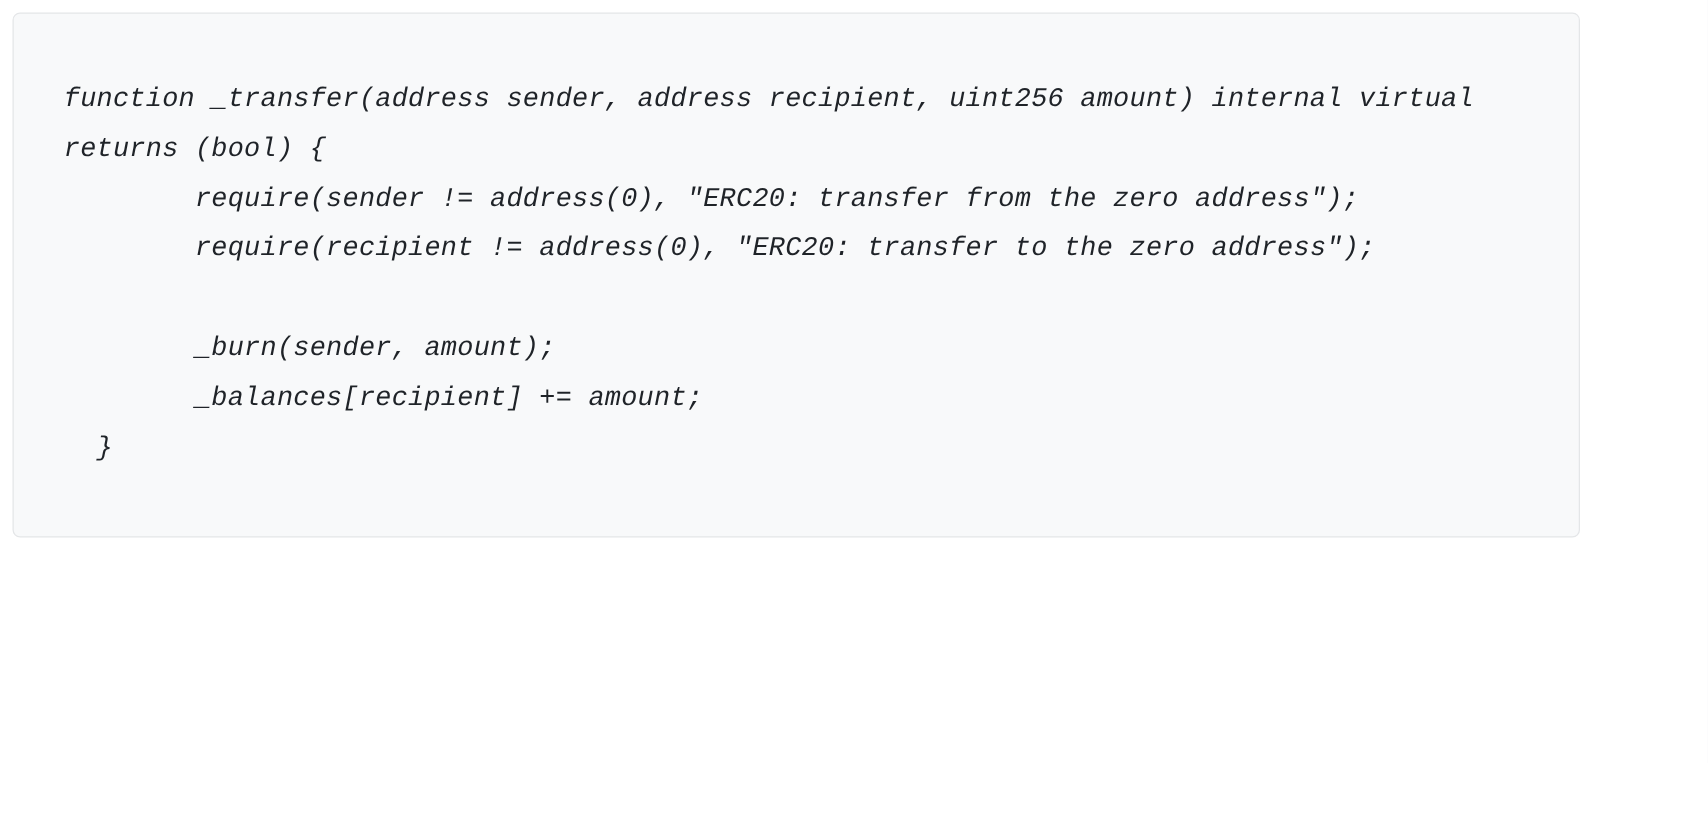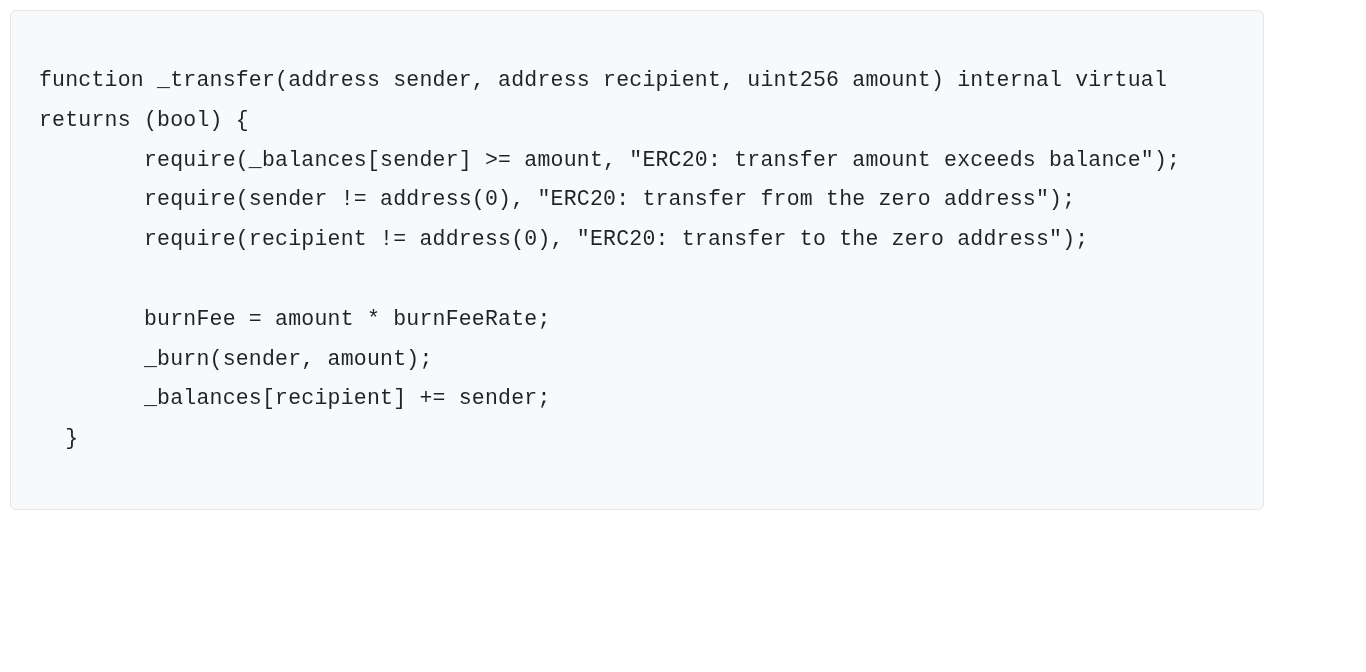--- a/index.html
+++ b/index.html
@@ -14,42 +14,41 @@
       width: 1366px;
       height: 672px;
       display: flex;
       align-items: flex-start;
       justify-content: flex-start;
     }
     .code-block {
       background: #f8f9fa;
       border: 1px solid #e4e6e8;
       border-radius: 6px;
-      padding: 50px 40px 50px 28px;
+      padding: 50px 40px 50px 40px;
       width: 1254px;
       margin: 10px 0 0 10px;
+      font-style: italic;
     }
     .code-line {
       font-size: 21.5px;
       line-height: 1.85;
       color: #1f2328;
       white-space: pre-wrap;
       word-wrap: break-word;
       letter-spacing: 0.01em;
     }
     .blank-line {
       height: 40px;
     }
   </style>
 </head>
 <body>
 
 <div class="code-block">
   <div class="code-line">function _transfer(address sender, address recipient, uint256 amount) internal virtual returns (bool) {</div>
-  <div class="code-line">        require(_balances[sender] &gt;= amount, "ERC20: transfer amount exceeds balance");</div>
   <div class="code-line">        require(sender != address(0), "ERC20: transfer from the zero address");</div>
   <div class="code-line">        require(recipient != address(0), "ERC20: transfer to the zero address");</div>
   <div class="blank-line"></div>
-  <div class="code-line">        burnFee = amount * burnFeeRate;</div>
   <div class="code-line">        _burn(sender, amount);</div>
-  <div class="code-line">        _balances[recipient] += sender;</div>
+  <div class="code-line">        _balances[recipient] += amount;</div>
   <div class="code-line">  }</div>
 </div>
 
 </body></html>

